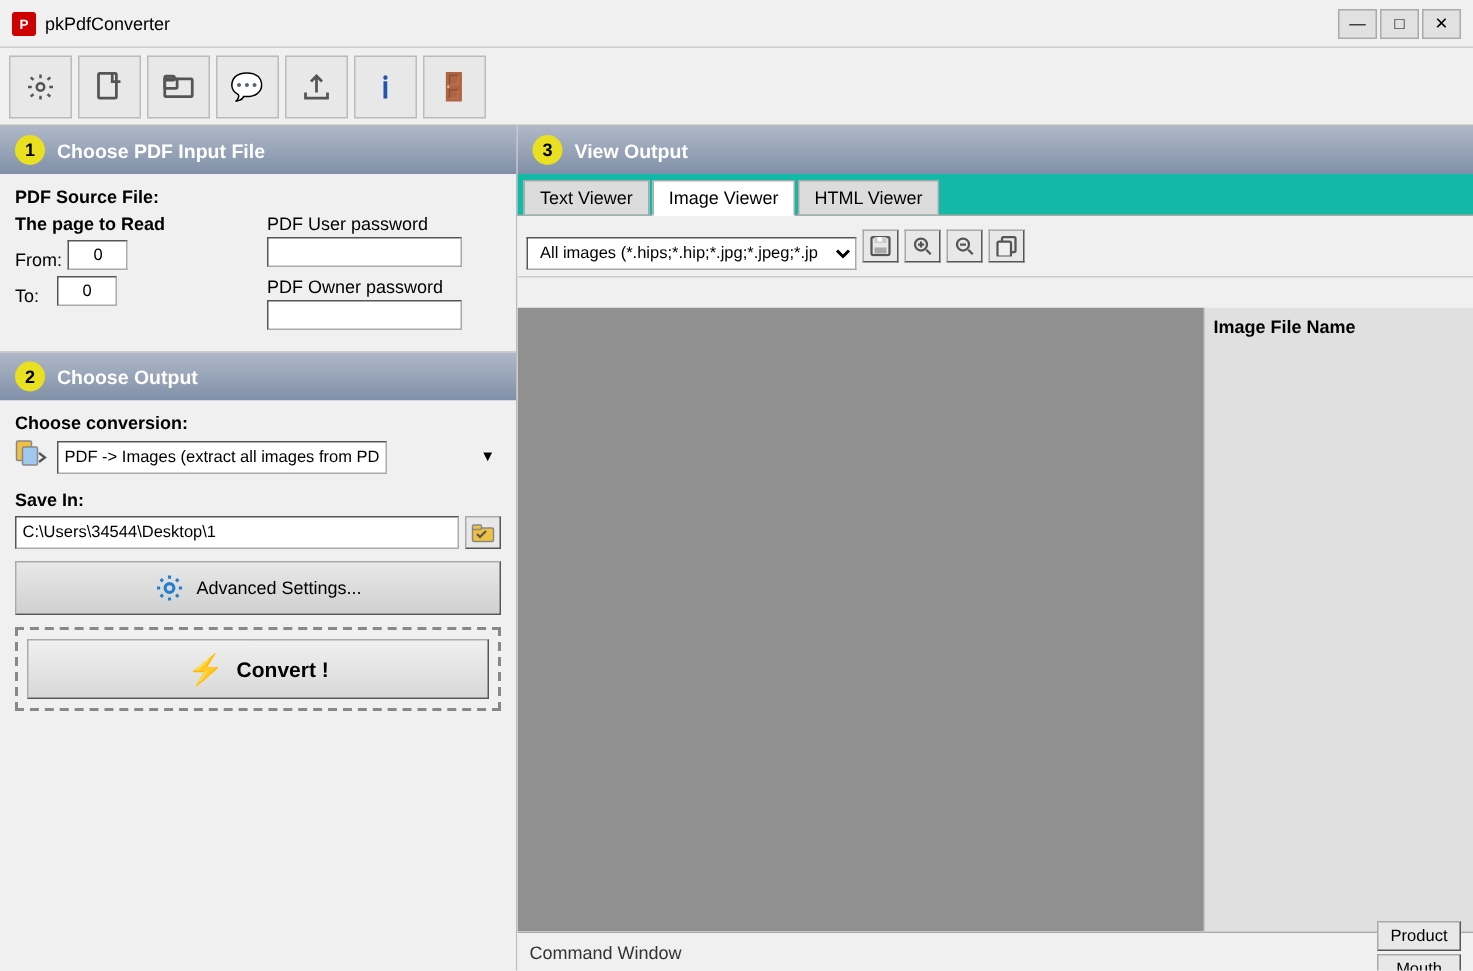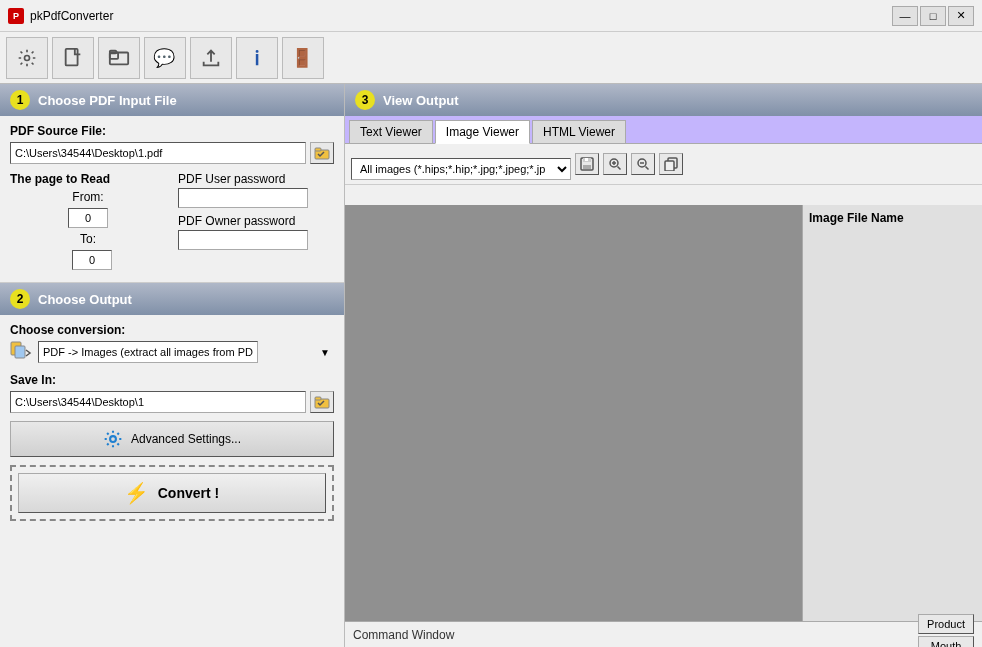--- a/index.html
+++ b/index.html
@@ -151,24 +151,23 @@
     .page-range-col {
       flex: 1;
     }
     .page-range-label {
       font-weight: bold;
       margin-bottom: 4px;
       font-size: 12px;
     }
     .from-to-row {
       display: flex;
-      align-items: center;
+      align-items: flex-end;
       gap: 4px;
       margin-bottom: 4px;
-      flex-direction: column;
     }
     .small-input {
       width: 40px;
       height: 20px;
       border: 1px inset #aaa;
       background: white;
       padding: 0 4px;
       font-size: 11px;
       text-align: center;
     }
@@ -281,21 +280,21 @@
       padding: 6px 10px;
       display: flex;
       align-items: center;
       gap: 8px;
       font-weight: bold;
       font-size: 13px;
     }
 
     .viewer-tabs {
       display: flex;
-      background: #c4b5fd;
+      background: #14b8a6;
       border-bottom: 1px solid #aaa;
       padding: 4px 4px 0;
       gap: 2px;
     }
     .viewer-tab {
       padding: 4px 10px;
       background: #dcdcdc;
       border: 1px solid #aaa;
       border-bottom: none;
       cursor: pointer;
@@ -448,30 +447,20 @@
 
   <div class="left-panel">
 
     <div class="section-header">
       <div class="section-num">1</div>
       <span>Choose PDF Input File</span>
     </div>
 
     <div class="section1">
       <div class="field-label">PDF Source File:</div>
-      <div class="input-row">
-        <input class="text-input" type="text" value="C:\Users\34544\Desktop\1.pdf" style="">
-        <button class="browse-btn" title="Browse">
-          <svg width="16" height="14" viewBox="0 0 16 14" fill="none">
-            <rect x="1" y="4" width="14" height="9" rx="1" fill="#f0c040" stroke="#888" stroke-width="1"></rect>
-            <rect x="1" y="2" width="6" height="3" rx="1" fill="#f0c040" stroke="#888" stroke-width="1"></rect>
-            <path d="M4 8l2 2 4-4" stroke="#555" stroke-width="1.5"></path>
-          </svg>
-        </button>
-      </div>
 
       <div class="page-range-row">
         <div class="page-range-col">
           <div class="page-range-label">The page to Read</div>
           <div class="from-to-row">
             <span>From:</span>
             <input class="small-input" type="text" value="0" style="">
           </div>
           <div class="from-to-row">
             <span>To:</span>

